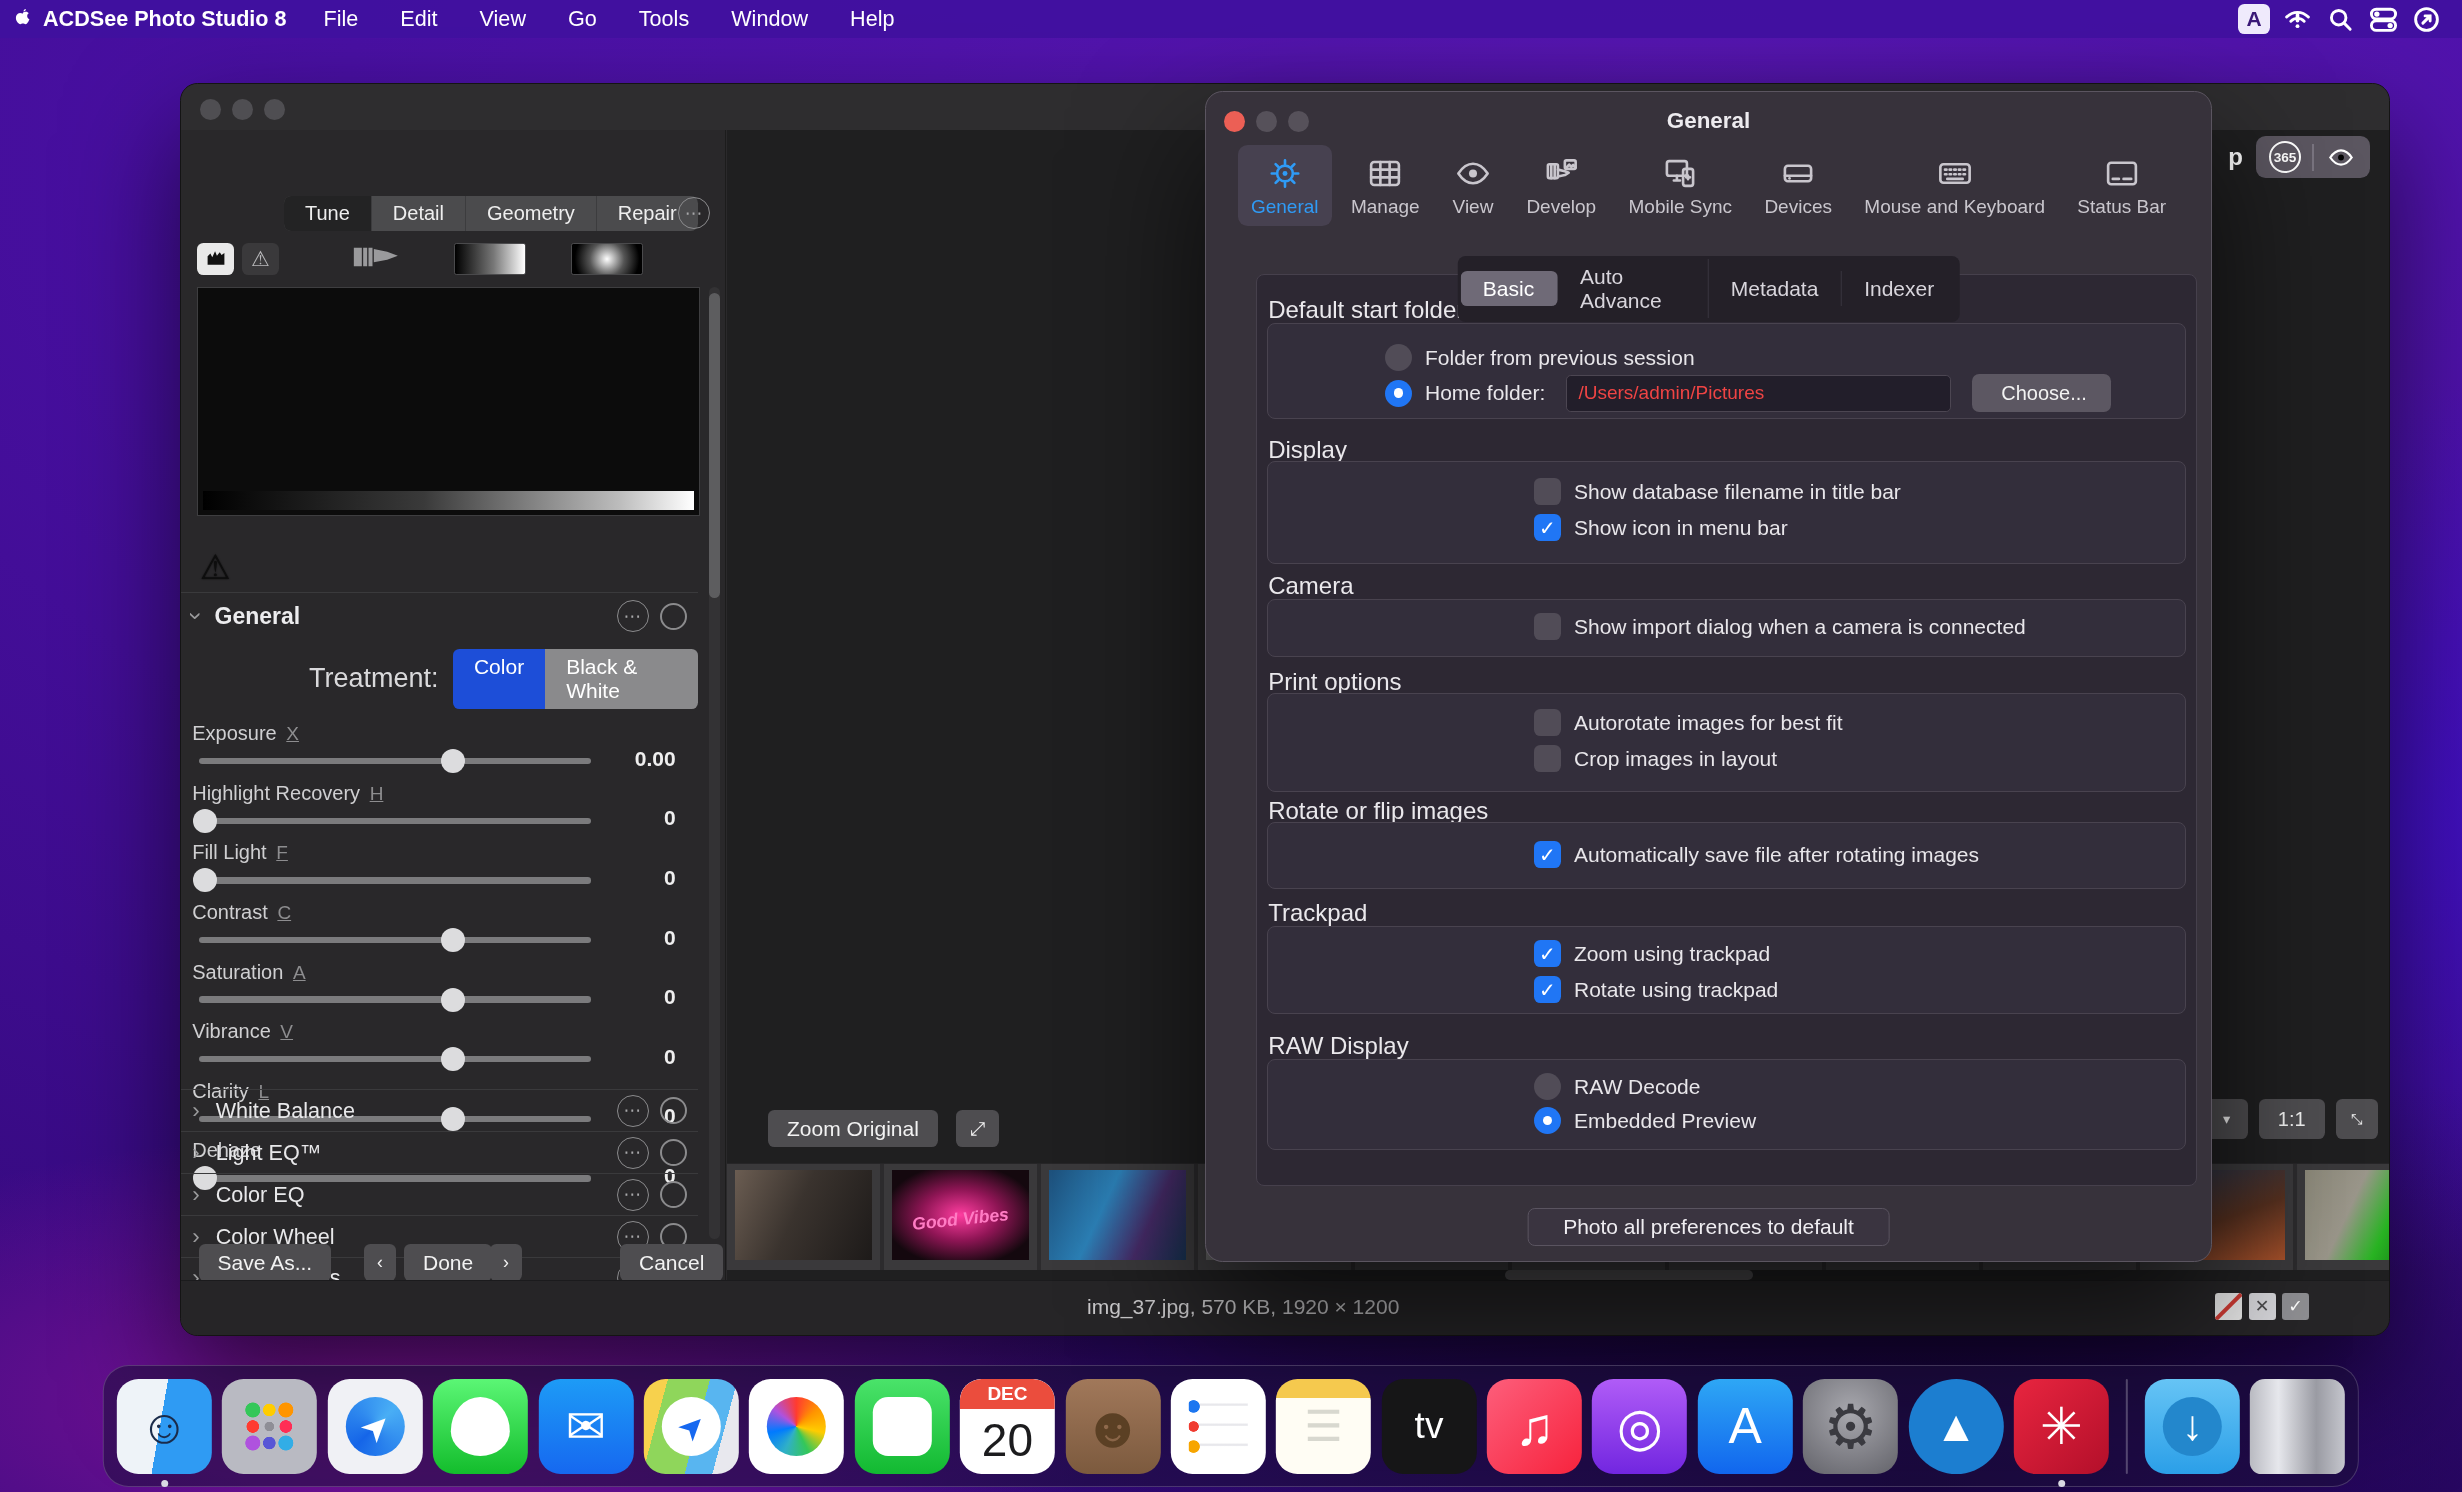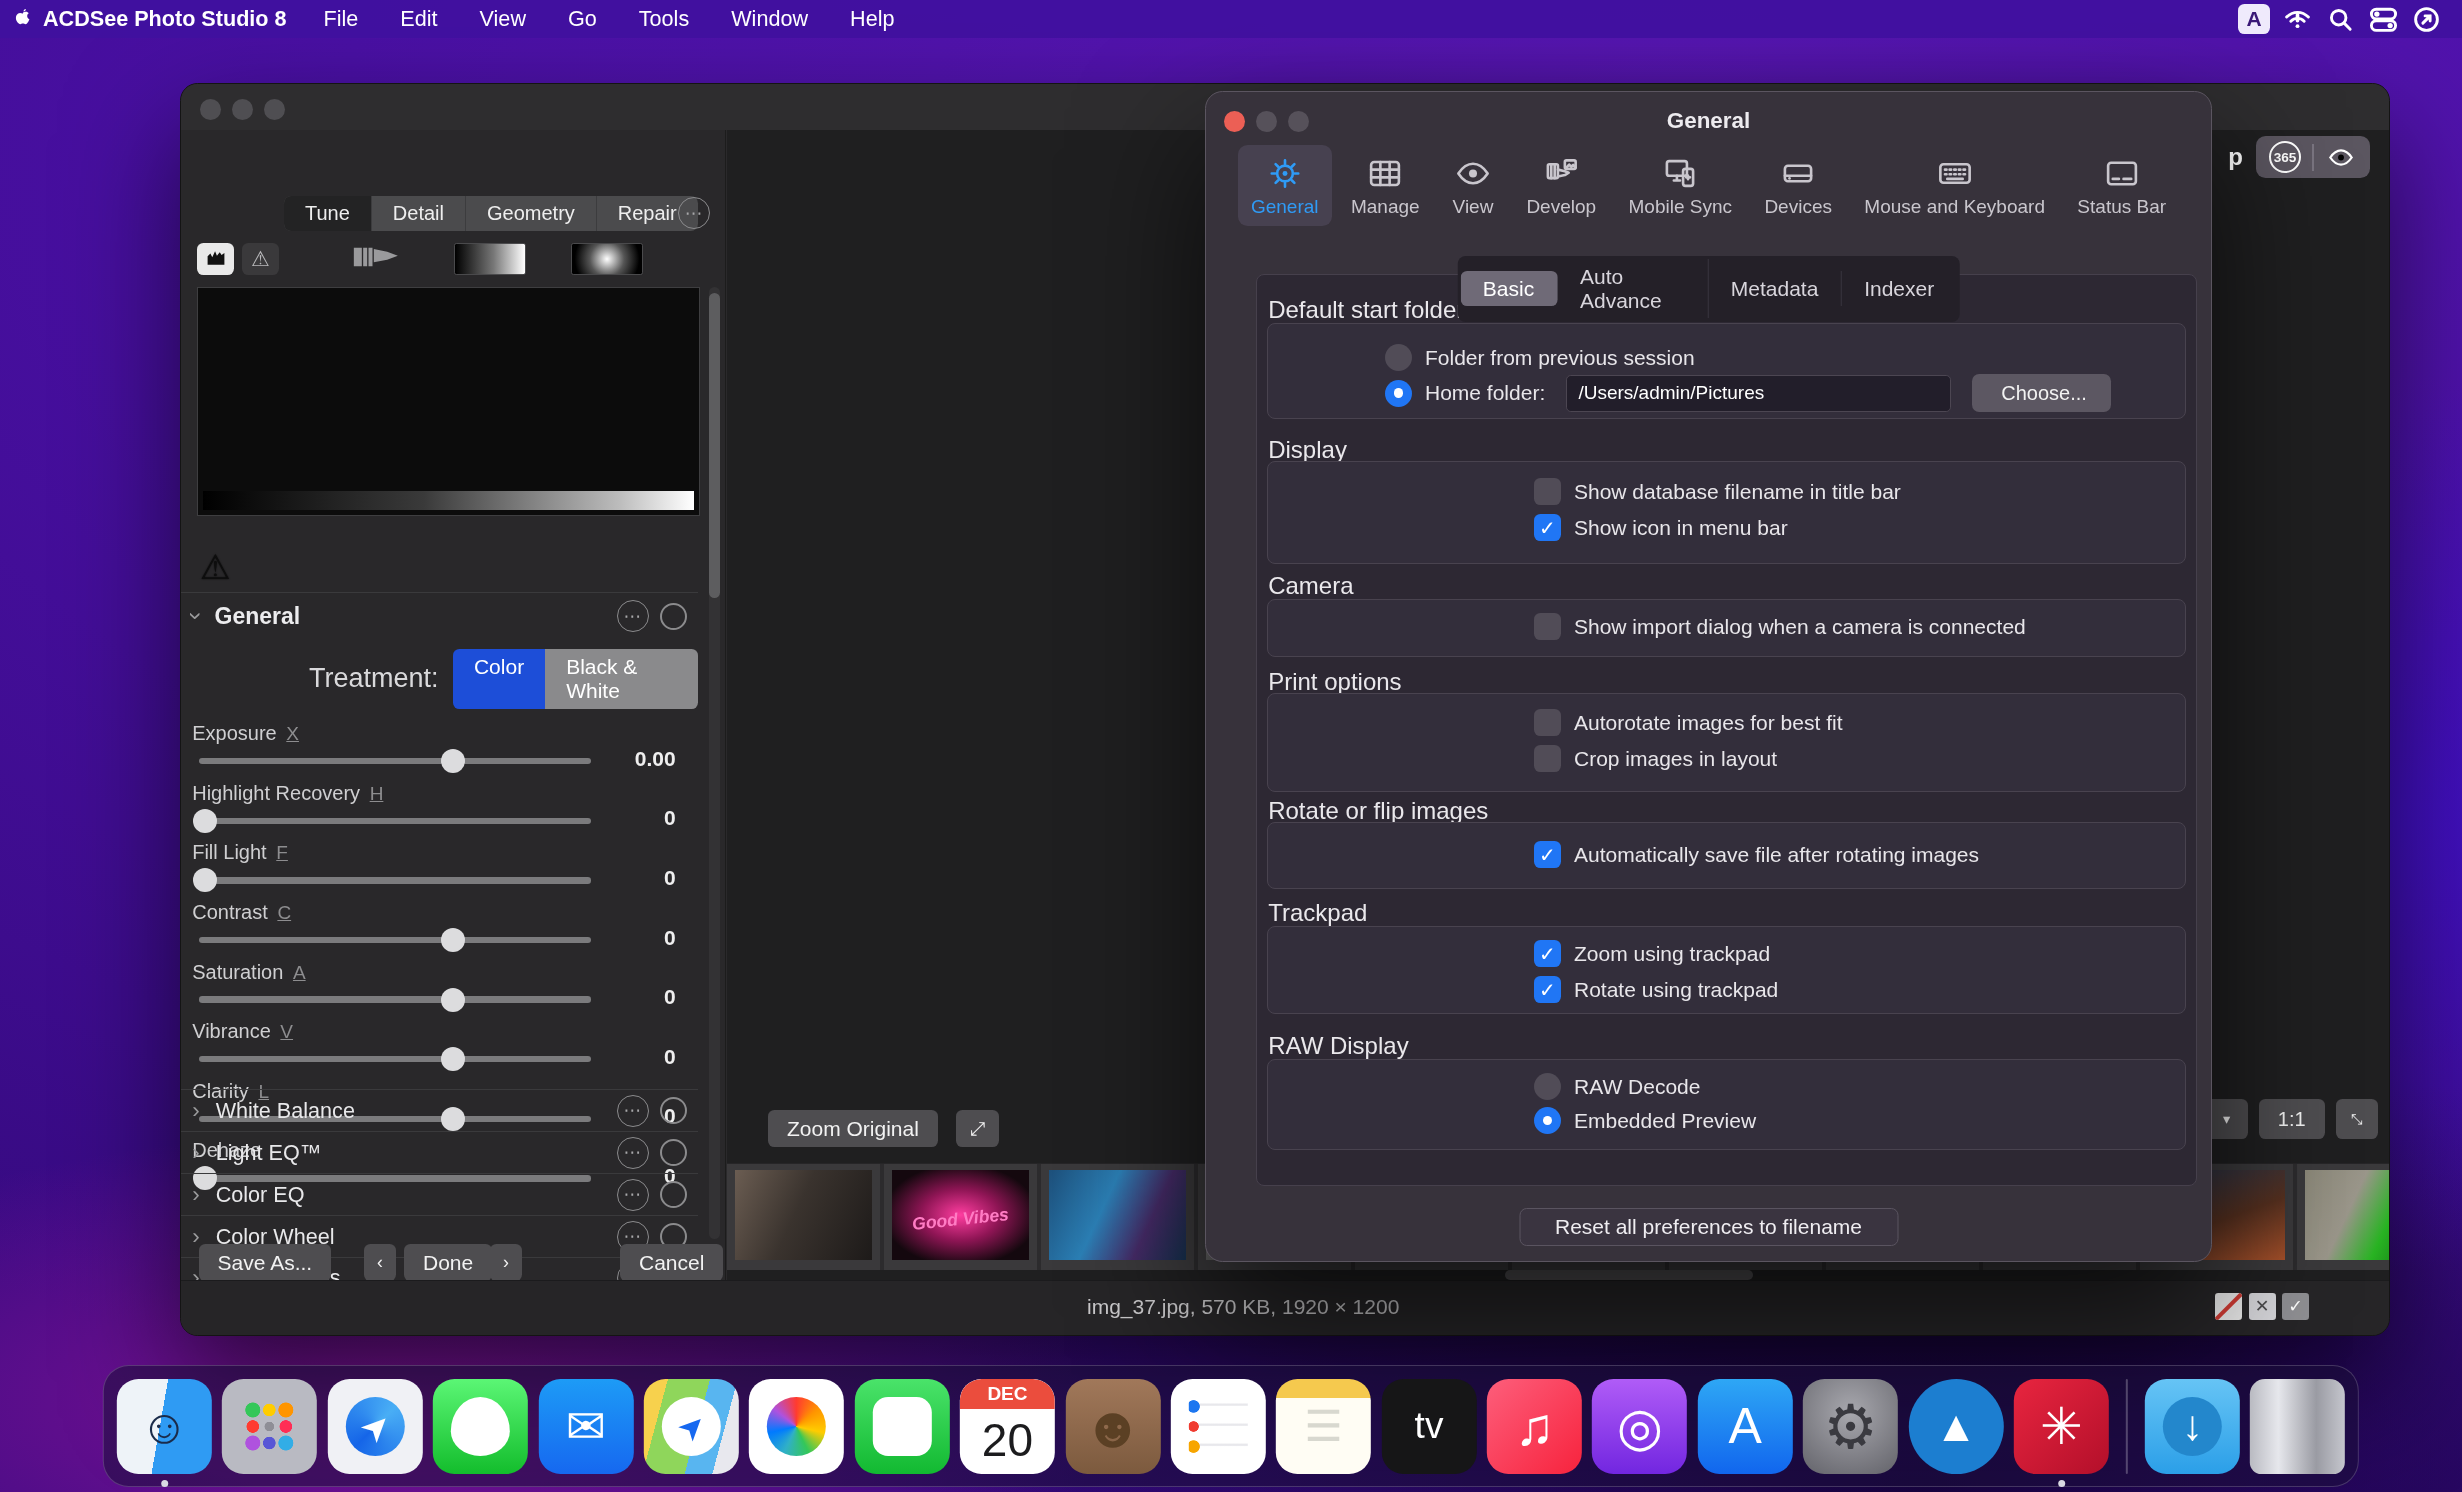--- a/index.html
+++ b/index.html
@@ -148,21 +148,21 @@
   .row { position:absolute; display:flex; align-items:center; }
   .cb { width:27px; height:27px; border-radius:6.4px; background:#514c57; margin-right:13px; flex:none;
     display:flex; align-items:center; justify-content:center; color:transparent; font-size:20px; }
   .cb.on { background:#2076f5; color:#fff; }
   .rb { width:27px; height:27px; border-radius:50%; background:#514c57; margin-right:13px; flex:none;
     display:flex; align-items:center; justify-content:center; }
   .rb.on { background:#2076f5; }
   .rb.on::after { content:""; width:9.6px; height:9.6px; border-radius:50%; background:#fff; }
   .rlab { font-size:21px; color:#e8e6ea; }
   .tfield { width:385px; height:37px; background:#221e2a; border:0.8px solid #4c4652; border-radius:4.8px;
-    color:#ffffff; font-size:19px; padding:0 11.2px; display:flex; align-items:center; margin-left:21px; }
+    color:#ef4444; font-size:19px; padding:0 11.2px; display:flex; align-items:center; margin-left:21px; }
   .dbtn { background:#5c5762; color:#f2f2f2; border-radius:7.2px; font-size:20px; height:38px;
     display:inline-flex; align-items:center; justify-content:center; padding:0 24px; }
   #choose { margin-left:21px;padding-left:29px; }
   #resetb { position:absolute; left:50%; transform:translateX(-50%); top:1116px;
     background:#3a3440; border:0.8px solid #5a5460; border-radius:7.2px; color:#efedf1;
     font-size:21px; height:38px; display:inline-flex; align-items:center; padding:0 35px; }
 
   
   #dock { position:absolute; left:50%; transform:translateX(-50%); bottom:4.8px; height:122px; z-index:80;
     background:rgba(28,14,58,.55); border:0.8px solid rgba(255,255,255,.18); border-radius:26px;
@@ -741,21 +741,21 @@
       <div class="row" style="left:277px;top:798px">
         <span class="rb"></span>
         <span class="rlab">RAW Decode</span>
       </div>
       <div class="row" style="left:277px;top:832px">
         <span class="rb on"></span>
         <span class="rlab">Embedded Preview</span>
       </div>
     </div>
 
-    <span id="resetb">Reset all preferences to filename</span>
+    <span id="resetb">Photo all preferences to default</span>
   </div>
 
   <div id="dock">
 
       <div class="ditem running">
         <span class="tile" style="background: linear-gradient(100deg, rgb(238, 243, 248) 0px, rgb(238, 243, 248) 46%, rgb(47, 155, 243) 46%, rgb(47, 155, 243) 100%);">
           <span class="blob"></span>
           <span class="glyph" style="color: rgb(26, 43, 74);">☺</span>
 
         </span>

